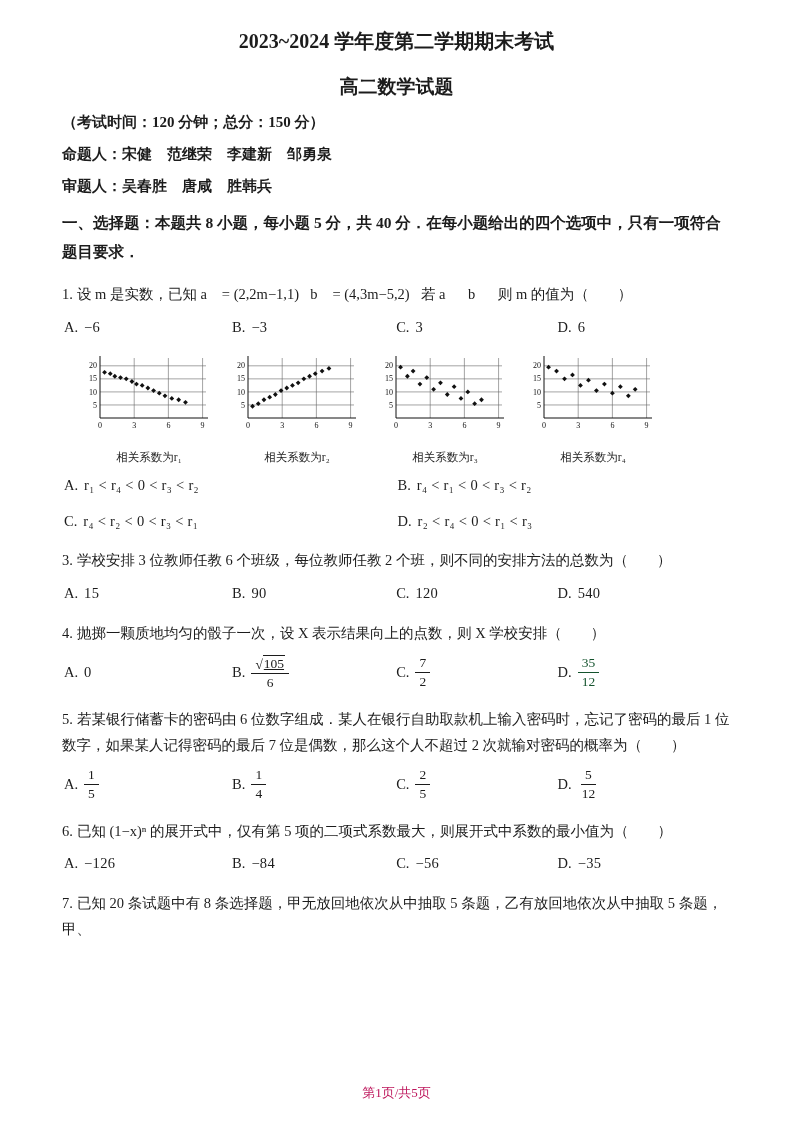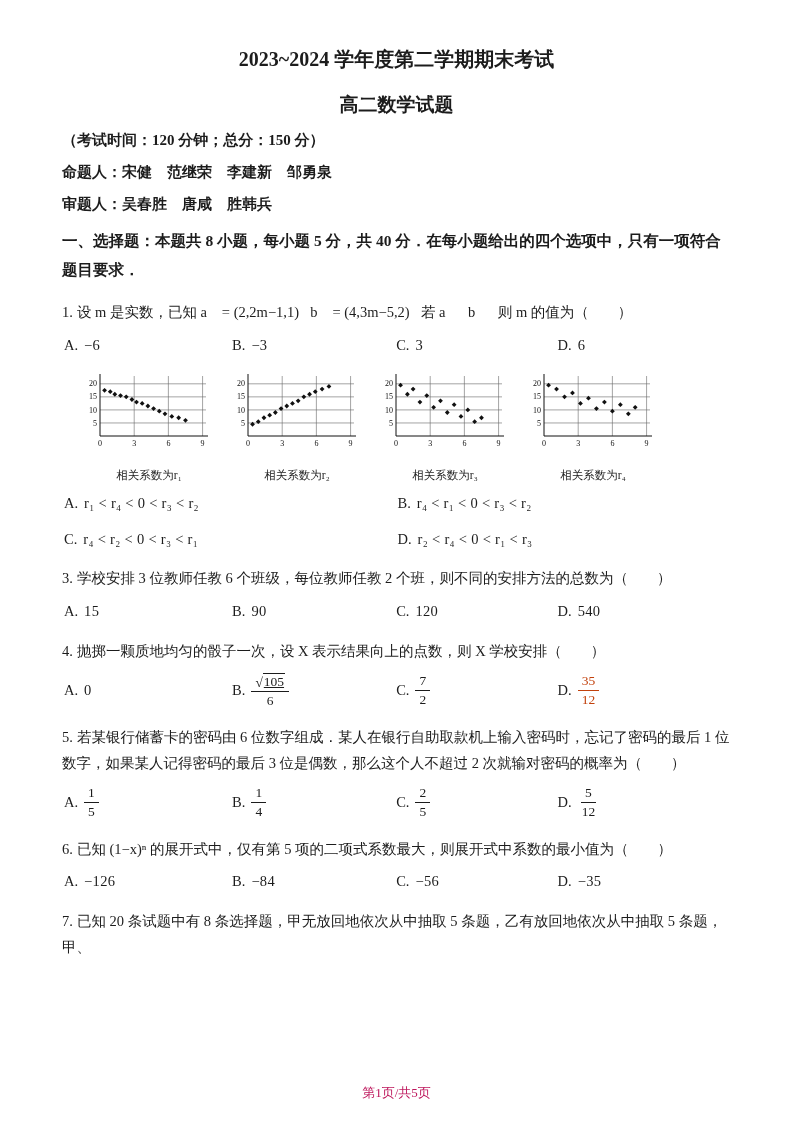--- a/index.html
+++ b/index.html
@@ -1,20 +1,20 @@
 <!DOCTYPE html>
 <html><head>
 <meta charset="utf-8">
 <style>
   * { box-sizing: border-box; margin: 0; padding: 0; }
   html, body { background: #ffffff; }
   .page {
     width: 793px; height: 1122px; margin: 0 auto; background: #ffffff;
     font-family: "Liberation Serif", serif; color: #1c1c1c;
-    padding: 46px 62px 0 62px; position: relative; overflow: hidden;
+    padding: 28px 62px 0 62px; position: relative; overflow: hidden;
   }
   .title { text-align: center; font-weight: bold; font-size: 20px; line-height: 1.35; }
   .subtitle { text-align: center; font-weight: bold; font-size: 19px; margin-top: 19px; }
   .meta { font-weight: bold; font-size: 15px; margin-top: 13px; }
   .section-heading { font-weight: bold; font-size: 15.5px; line-height: 1.85; margin-top: 13px; }
   .question { margin-top: 15px; }
   .stem { font-size: 14.5px; line-height: 1.8; }
   .qnum { margin-right: 4px; }
   .options { display: grid; grid-template-columns: 25.2% 24.6% 24.2% auto;
              font-size: 14.5px; margin-top: 9px; align-items: center; padding-left: 2px; }
@@ -283,31 +283,31 @@
       </span>
       <span class="opt">
         <span>C.</span>
         <span class="frac">
           <span class="num">7</span>
           <span class="den">2</span>
         </span>
       </span>
       <span class="opt">
         <span>D.</span>
-        <span class="frac" style="color:#c2410c">
+        <span class="frac" style="color:#14532d">
           <span class="num">35</span>
           <span class="den">12</span>
         </span>
       </span>
     </div>
   </div>
 
   <div class="question">
     <div class="stem">
-      <span class="qnum">5.</span><span>若某银行储蓄卡的密码由 6 位数字组成．某人在银行自助取款机上输入密码时，忘记了密码的最后 1 位数字，如果某人记得密码的最后 3 位是偶数，那么这个人不超过 2 次就输对密码的概率为（　　）</span>
+      <span class="qnum">5.</span><span>若某银行储蓄卡的密码由 6 位数字组成．某人在银行自助取款机上输入密码时，忘记了密码的最后 1 位数字，如果某人记得密码的最后 7 位是偶数，那么这个人不超过 2 次就输对密码的概率为（　　）</span>
     </div>
     <div class="options">
       <span class="opt">
         <span>A.</span>
         <span class="frac">
           <span class="num">1</span>
           <span class="den">5</span>
         </span>
       </span>
       <span class="opt">

